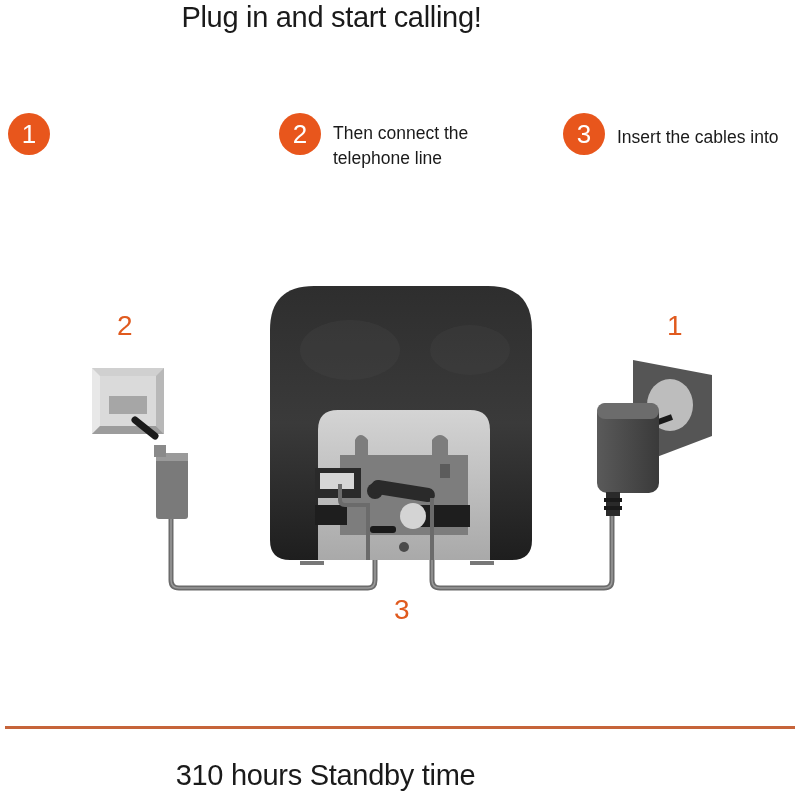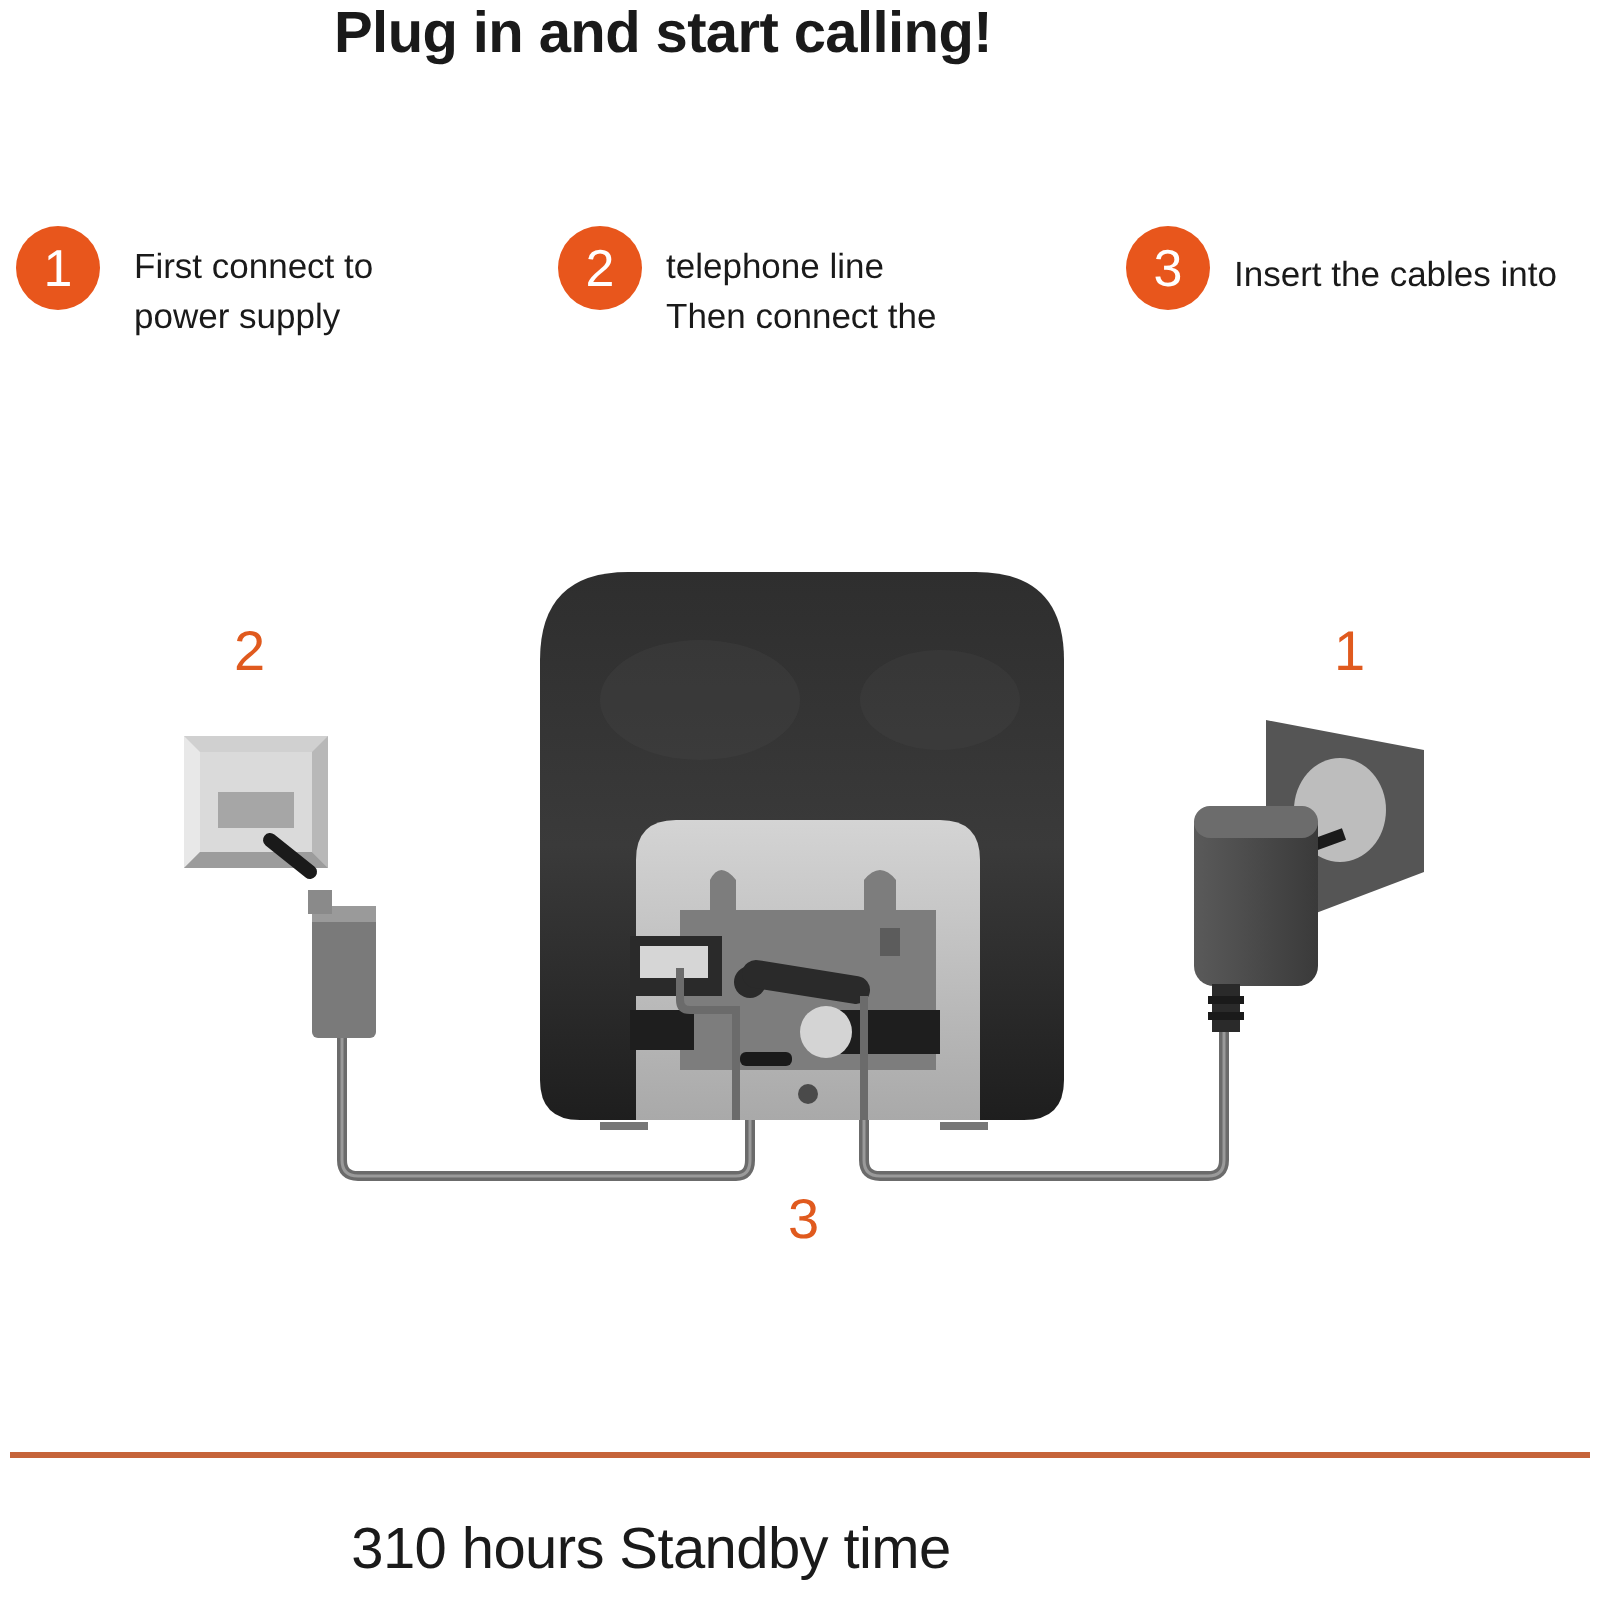--- a/index.html
+++ b/index.html
@@ -1,47 +1,43 @@
 <!DOCTYPE html>
 <html><head>
   <meta charset="utf-8">
   <style>
     html, body { margin: 0; padding: 0; background: #ffffff; }
     body { width: 800px; height: 800px; position: relative; overflow: hidden;
            font-family: "Liberation Sans", "DejaVu Sans", sans-serif; color: #1a1a1a; }
     .title { position: absolute; top: 0; left: 0; width: 663px; text-align: center;
-             font-size: 29px; line-height: 34px; letter-spacing: -0.3px; font-weight: bold; }
+             font-size: 29px; line-height: 34px; letter-spacing: -0.3px; font-weight: normal; }
     .step { position: absolute; top: 113px; display: flex; align-items: flex-start; }
     .step .badge { width: 42px; height: 42px; border-radius: 50%; background: #e8561c; color: #fff;
                    font-size: 26px; line-height: 42px; text-align: center; flex: 0 0 42px; }
     .step .text { margin-left: 17px; margin-top: 8px; font-size: 17.5px; line-height: 25px; color: #1a1a1a; }
     .illus { position: absolute; left: 0; top: 270px; width: 800px; height: 360px; }
     .orange-num { position: absolute; color: #e05a1e; font-size: 28px; line-height: 30px; }
     .divider { position: absolute; left: 5px; top: 726px; width: 790px; height: 3px; background: #c6643a; }
     .footer { position: absolute; top: 758px; left: 0; width: 651px; text-align: center;
               font-size: 29px; line-height: 34px; letter-spacing: -0.3px; }
   </style>
 </head>
 <body>
 
 <div class="title">Plug in and start calling!</div>
 
 <div class="step" style="left:8px;">
   <div class="badge">1</div>
-  <div class="text">
-    <div>First connect to</div>
-    <div>power supply</div>
-  </div>
 </div>
 
 <div class="step" style="left:279px;">
   <div class="badge">2</div>
   <div class="text" style="margin-left:12px;">
+    <div>Then connect the</div>
     <div>telephone line</div>
-    <div>Then connect the</div>
   </div>
 </div>
 
 <div class="step" style="left:563px;">
   <div class="badge">3</div>
   <div class="text" style="margin-left:12px;margin-top:12px;">
     <div>Insert the cables into</div>
   </div>
 </div>
 

